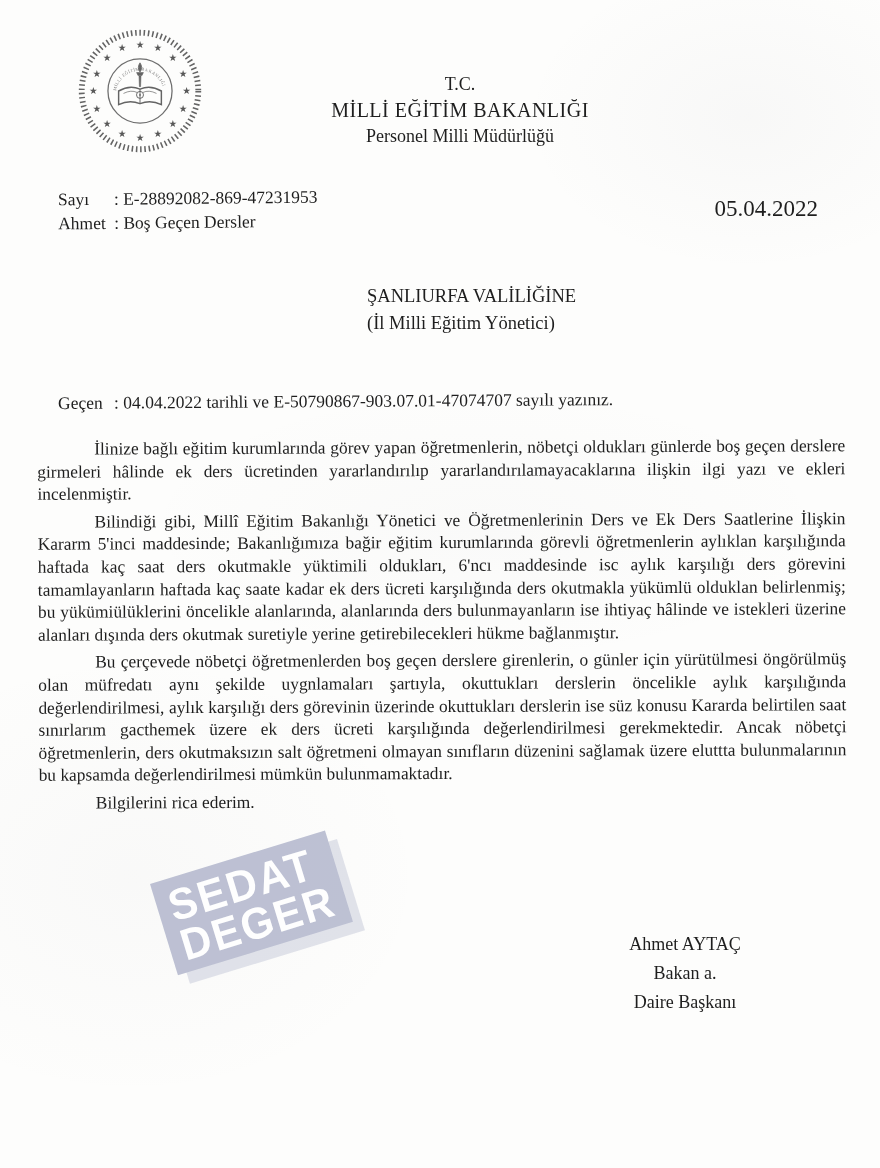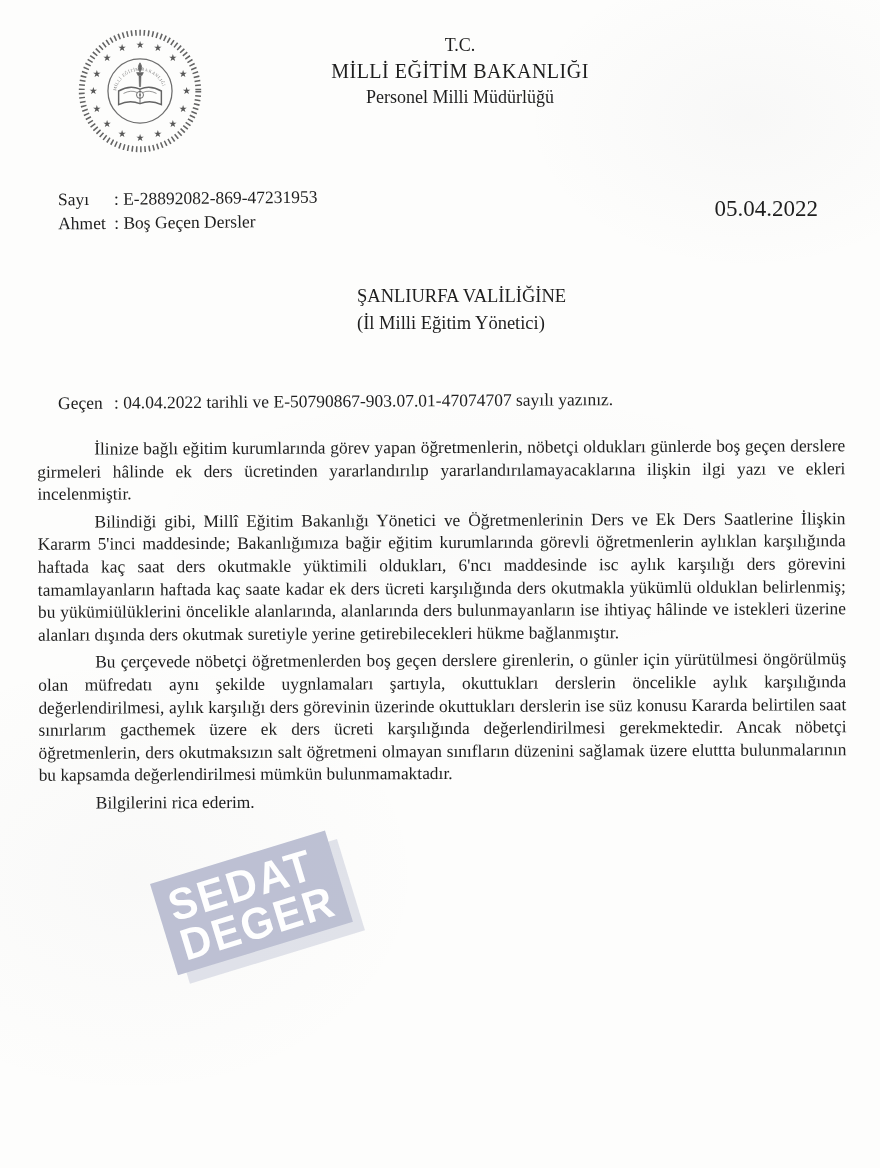--- a/index.html
+++ b/index.html
@@ -17,36 +17,36 @@
       radial-gradient(ellipse 420px 320px at 15% 75%, rgba(120,120,130,0.03), transparent 70%),
       radial-gradient(ellipse 500px 200px at 55% 45%, rgba(120,120,130,0.025), transparent 70%),
       #fdfdfc;
     color:#1e1e1e;
   }
   .seal{position:absolute;left:72px;top:22px;width:136px;height:138px;opacity:0.85;}
   .header{
     position:absolute;left:40px;top:32px;width:840px;
     text-align:center;line-height:26px;
   }
-  .header .tc{font-size:18px;}
+  .header .tc{font-size:18px;margin-top:39px;}
   .header .ministry{font-size:20px;letter-spacing:0.5px;}
   .header .dept{font-size:18px;}
   .meta{
     position:absolute;left:58px;top:186px;
     font-size:17.5px;line-height:24px;
     transform:rotate(-0.6deg);
   }
   .meta-row{display:flex;}
   .meta-label{width:56px;}
   .date{
     position:absolute;right:62px;top:196px;
     font-size:23px;
   }
   .recipient{
-    position:absolute;left:357px;top:283px;
+    position:absolute;left:367px;top:283px;
     font-size:18.5px;line-height:27px;
   }
   .reference{
     position:absolute;left:58px;top:391px;
     font-size:17.5px;display:flex;
     transform:rotate(-0.4deg);
   }
   .reference .meta-label{width:56px;}
   .body-text{
     position:absolute;left:38px;top:436px;width:808px;
@@ -155,14 +155,19 @@
     <p>Bilindiği gibi, Millî Eğitim Bakanlığı Yönetici ve Öğretmenlerinin Ders ve Ek Ders Saatlerine İlişkin Kararm 5'inci maddesinde; Bakanlığımıza bağir eğitim kurumlarında görevli öğretmenlerin aylıklan karşılığında haftada kaç saat ders okutmakle yüktimili oldukları, 6'ncı maddesinde isc aylık karşılığı ders görevini tamamlayanların haftada kaç saate kadar ek ders ücreti karşılığında ders okutmakla yükümlü olduklan belirlenmiş; bu yükümiülüklerini öncelikle alanlarında, alanlarında ders bulunmayanların ise ihtiyaç hâlinde ve istekleri üzerine alanları dışında ders okutmak suretiyle yerine getirebilecekleri hükme bağlanmıştır.</p>
     <p>Bu çerçevede nöbetçi öğretmenlerden boş geçen derslere girenlerin, o günler için yürütülmesi öngörülmüş olan müfredatı aynı şekilde uygnlamaları şartıyla, okuttukları derslerin öncelikle aylık karşılığında değerlendirilmesi, aylık karşılığı ders görevinin üzerinde okuttukları derslerin ise süz konusu Kararda belirtilen saat sınırlarım gacthemek üzere ek ders ücreti karşılığında değerlendirilmesi gerekmektedir. Ancak nöbetçi öğretmenlerin, ders okutmaksızın salt öğretmeni olmayan sınıfların düzenini sağlamak üzere eluttta bulunmalarının bu kapsamda değerlendirilmesi mümkün bulunmamaktadır.</p>
     <p class="closing">Bilgilerini rica ederim.</p>
   </div>
 
   <div class="watermark">
     <span>SEDAT</span>
     <span>DEGER</span>
   </div>
 
+  <div class="signature">
+    <div>Ahmet AYTAÇ</div>
+    <div>Bakan a.</div>
+    <div>Daire Başkanı</div>
+  </div>
 
 </div>
 
 </body></html>

